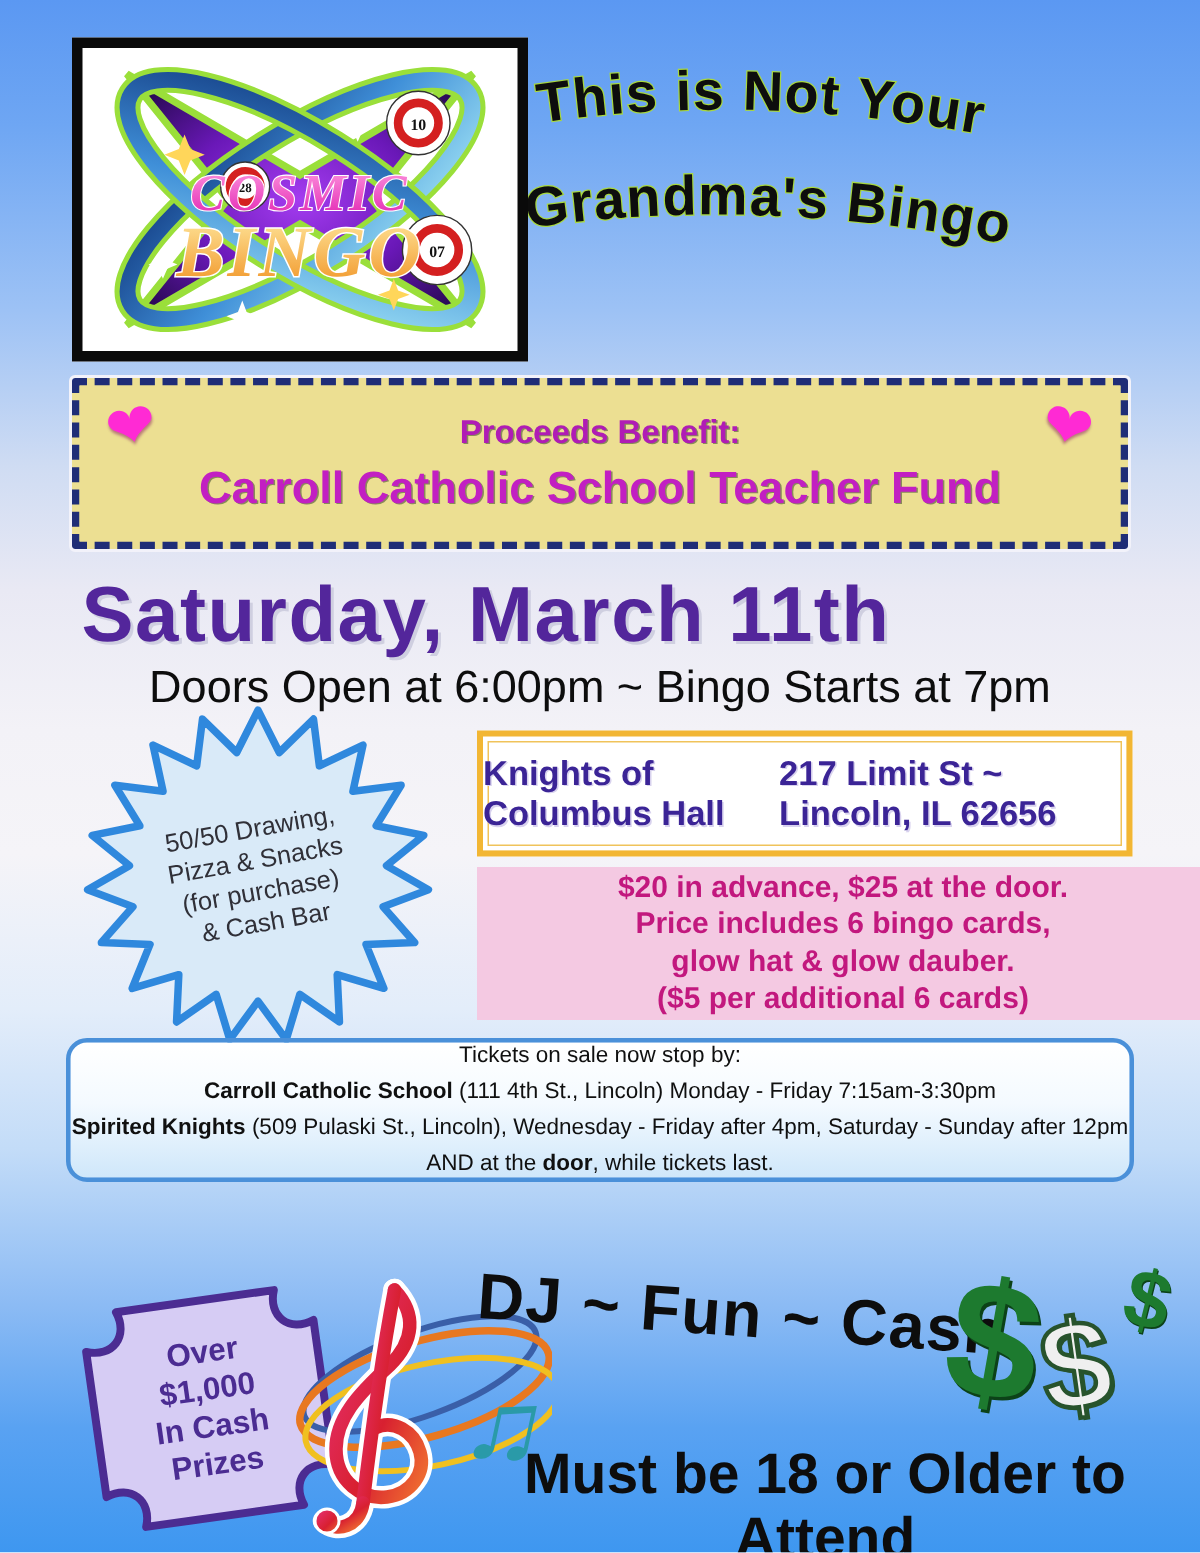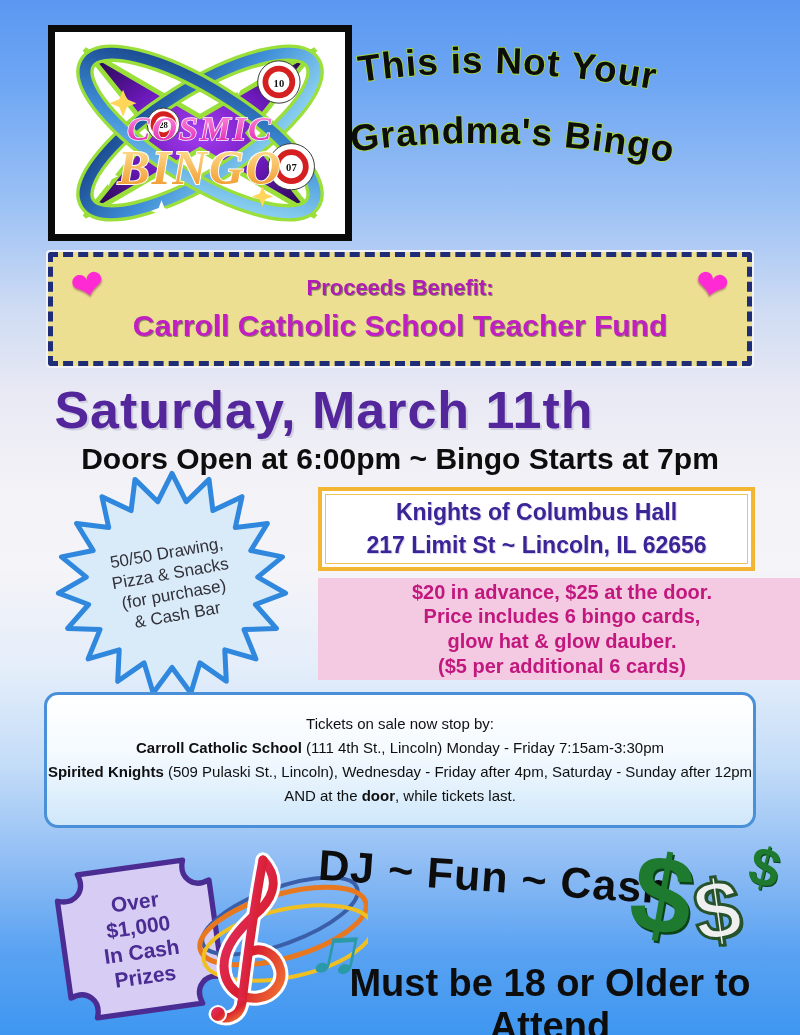--- a/index.html
+++ b/index.html
@@ -25,41 +25,41 @@
     background:#ecdf92;border:5px dashed #1f2d77;outline:2px solid #f2f2fa;border-radius:2px;
     display:flex;flex-direction:column;justify-content:center;align-items:center;gap:8px;}
   .benefit-heading{font-size:22px;font-weight:bold;color:#b01cb5;text-shadow:1px 1px 0 #8a8a5a;}
   .benefit-org{font-size:30px;font-weight:bold;color:#c21fc2;text-shadow:1px 1px 0 #8a8a5a;}
   .heart{position:absolute;font-size:40px;color:#ff2ad4;text-shadow:0 2px 2px rgba(120,0,90,.45);line-height:1;}
   .heart-left{left:18px;top:8px;transform:rotate(-12deg);}
   .heart-right{right:18px;top:8px;transform:rotate(12deg);}
 
   .date-line{left:0;top:380px;width:648px;text-align:center;font-size:52px;font-weight:bold;
     color:#53269b;letter-spacing:1px;text-shadow:2px 2px 0 #cfcfe0;}
-  .times-line{left:0;top:442px;width:800px;text-align:center;font-size:30px;font-weight:bold;color:#0d0d0d;}
+  .times-line{left:0;top:442px;width:800px;text-align:center;font-size:30px;font-weight:normal;color:#0d0d0d;}
 
   
   .starburst{left:52px;top:468px;width:240px;height:232px;}
   .starburst-text{left:52px;top:468px;width:240px;height:232px;display:flex;flex-direction:column;
     justify-content:center;align-items:center;transform:rotate(-10deg);
     font-size:17px;color:#303038;line-height:1.25;text-align:center;}
 
   
   .venue-box{left:318px;top:487px;width:437px;height:84px;box-sizing:border-box;background:#fff;
     border:4px solid #f2b633;box-shadow:inset 0 0 0 3px #fff, inset 0 0 0 4px #f0c35a;
-    display:flex;flex-direction:column;justify-content:center;align-items:center;gap:6px;}
+    display:flex;flex-direction:row;justify-content:center;align-items:center;gap:6px;}
   .venue-name,.venue-address{font-size:23px;font-weight:bold;color:#3b2496;text-shadow:1px 1px 0 #d8d2ee;}
 
   
   .pricing-box{left:318px;top:578px;width:488px;height:102px;box-sizing:border-box;background:#f4c9e2;
     display:flex;flex-direction:column;justify-content:center;align-items:center;}
   .pricing-box div{font-size:20px;font-weight:bold;color:#c2187e;line-height:1.23;}
 
   
-  .tickets-box{left:44px;top:692px;width:712px;height:136px;box-sizing:border-box;border-radius:14px;
+  .tickets-box{left:44px;top:692px;width:712px;height:96px;box-sizing:border-box;border-radius:14px;
     border:3px solid #4a90d9;background:linear-gradient(180deg,#ffffff 0%,#f4faff 45%,#cfe7fa 100%);
     display:flex;flex-direction:column;justify-content:center;align-items:center;gap:4px;}
   .tickets-box div{font-size:15px;color:#101010;line-height:1.35;}
   .bold{font-weight:bold;}
   .italic{font-style:italic;}
 
   
   .plaque-wrap{left:55px;top:858px;width:170px;height:162px;transform:rotate(-8deg);}
   .plaque-text{position:absolute;left:0;top:0;width:100%;height:100%;display:flex;flex-direction:column;
     justify-content:center;align-items:center;font-size:21px;font-weight:bold;color:#4b2c92;line-height:1.2;}

